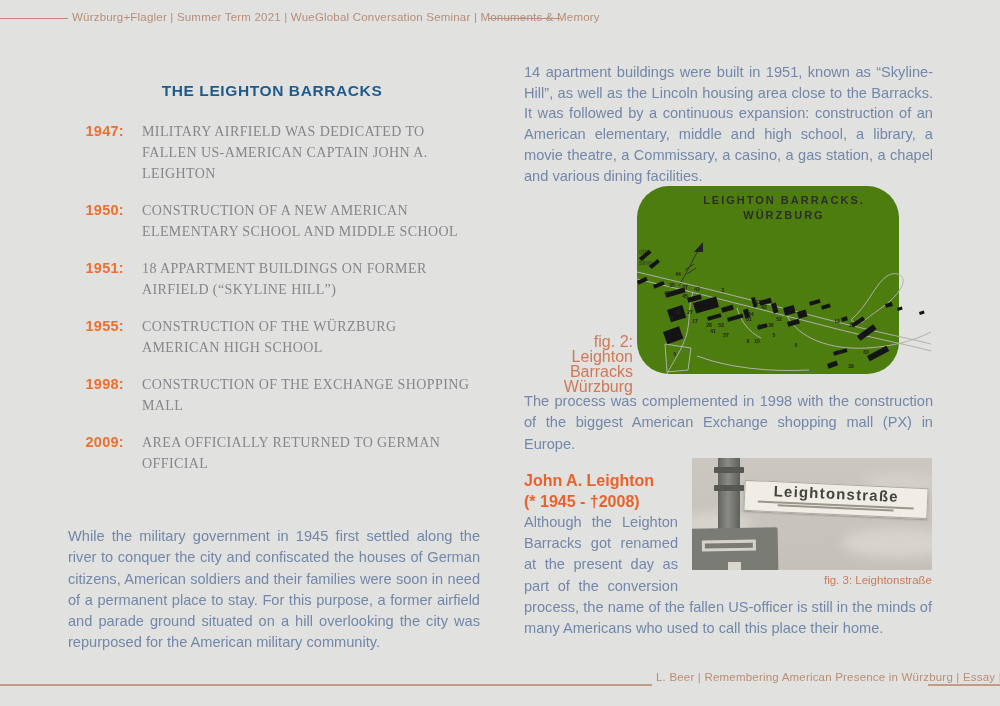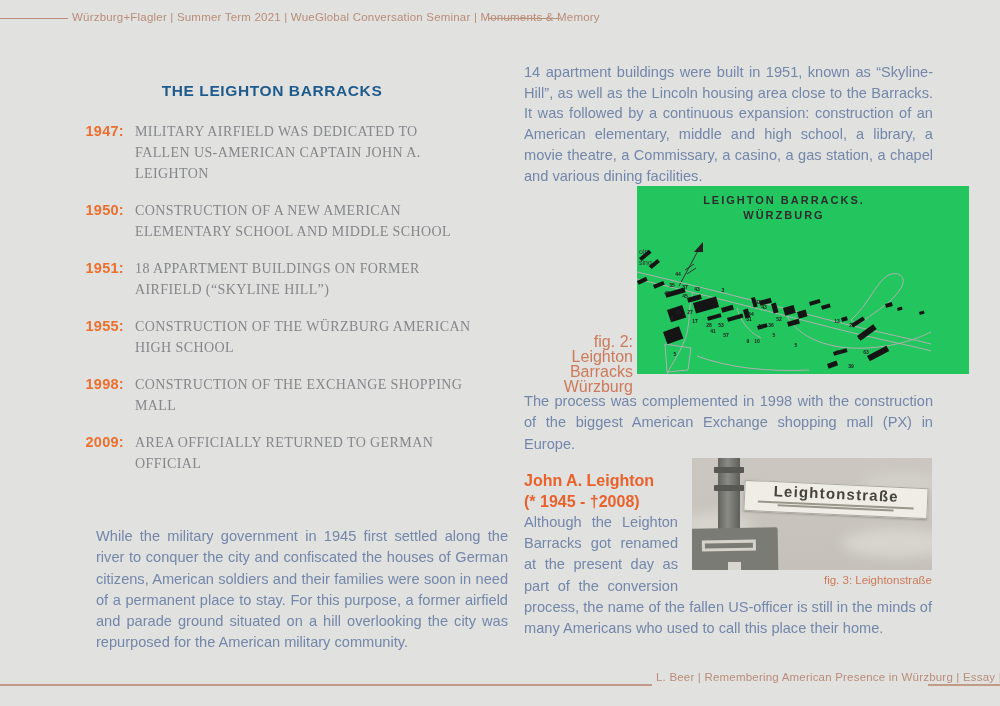--- a/index.html
+++ b/index.html
@@ -14,34 +14,34 @@
   
   .hline{position:absolute;height:1px;background:var(--salmon);}
   .fline{position:absolute;height:2px;background:var(--rule);}
   .header-text{position:absolute;top:11px;left:72px;font-size:11.5px;color:var(--salmon);letter-spacing:.2px;white-space:nowrap;}
   .footer-text{position:absolute;top:671px;left:656px;font-size:11.5px;color:var(--salmon);letter-spacing:.2px;white-space:nowrap;}
 
   
   .lc-title{position:absolute;top:82px;left:68px;width:408px;text-align:center;
     font-size:15.5px;font-weight:bold;letter-spacing:.6px;color:var(--blue);}
   .timeline{position:absolute;top:121px;left:62px;width:414px;}
-  .tl-entry{display:grid;grid-template-columns:62px 1fr;column-gap:11px;margin-bottom:16px;}
+  .tl-entry{display:grid;grid-template-columns:62px 1fr;column-gap:18px;margin-bottom:16px;}
   .tl-year{justify-self:end;font-size:14.5px;font-weight:bold;color:var(--orange);line-height:21px;letter-spacing:.3px;}
   .tl-text{font-size:14px;color:var(--tl-gray);line-height:21px;letter-spacing:.4px;font-family:Liberation Serif, serif;}
   .lc-para{position:absolute;top:526px;left:68px;width:412px;font-size:14.6px;line-height:21.3px;
-    color:var(--body-blue);text-align:justify;margin-left:28px;}
+    color:var(--body-blue);text-align:justify;}
 
   
   .rc-para1{position:absolute;top:62px;left:524px;width:409px;font-size:14.6px;line-height:20.7px;
     color:var(--body-blue);text-align:justify;}
   .rc-para2{position:absolute;top:391px;left:524px;width:409px;font-size:14.6px;line-height:21.3px;
     color:var(--body-blue);text-align:justify;}
   .fig2-caption{position:absolute;top:334px;left:555px;width:78px;text-align:right;
     font-size:16px;line-height:15px;color:var(--fig-orange);}
-  .map-wrap{position:absolute;top:186px;left:637px;width:332px;height:188px;background:#22c55e;}
+  .map-wrap{position:absolute;top:186px;left:637px;width:262px;height:188px;background:#4d7c0f;border-radius:32px;}
   .map-wrap svg{display:block;}
   .mt{font-size:11px;letter-spacing:2px;font-weight:600;fill:#2d2d2d;text-anchor:middle;}
   .me{font-size:7px;fill:#333;}
   .mn{font-size:5px;font-weight:600;fill:#222;text-anchor:middle;}
   .road{fill:none;stroke:#b0b0b0;stroke-width:1;}
 
   .rc-bottom{position:absolute;top:458px;left:524px;width:408px;}
   .fig3{float:right;width:240px;margin-left:14px;}
   .photo{position:relative;width:240px;height:112px;overflow:hidden;
     background:linear-gradient(180deg,#cbc7c0 0%,#c8c4bd 60%,#c5c1ba 100%);}

